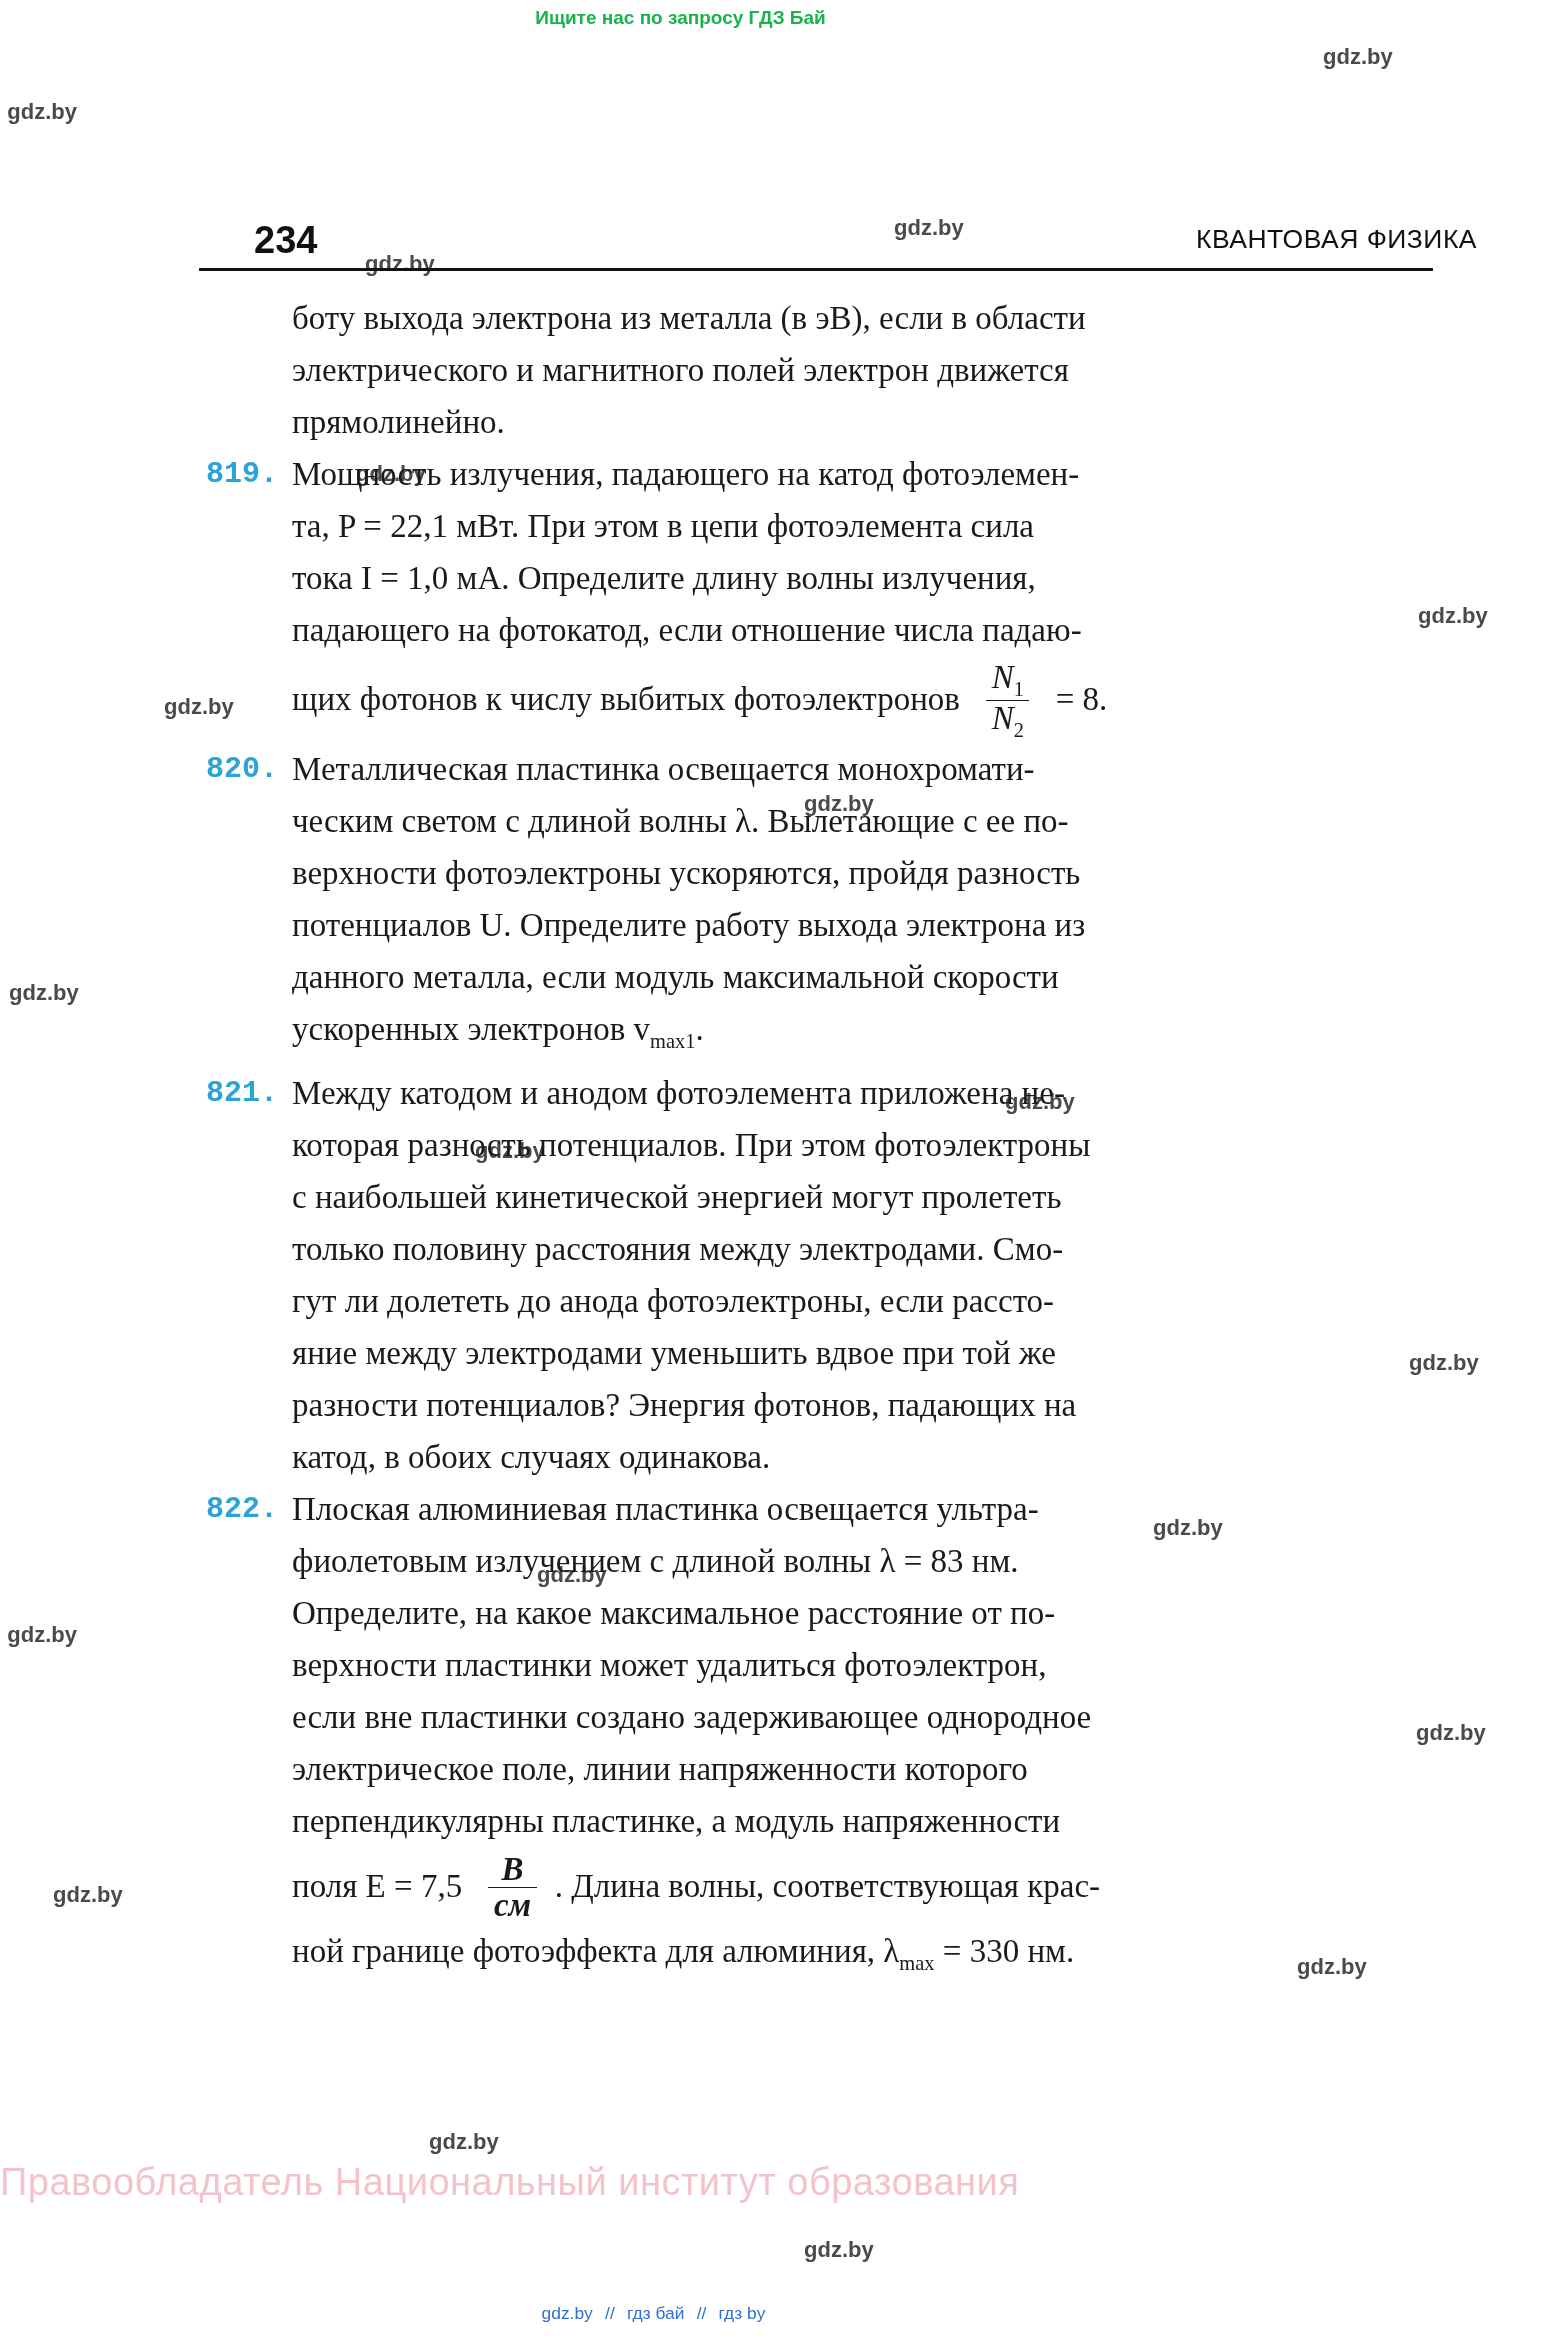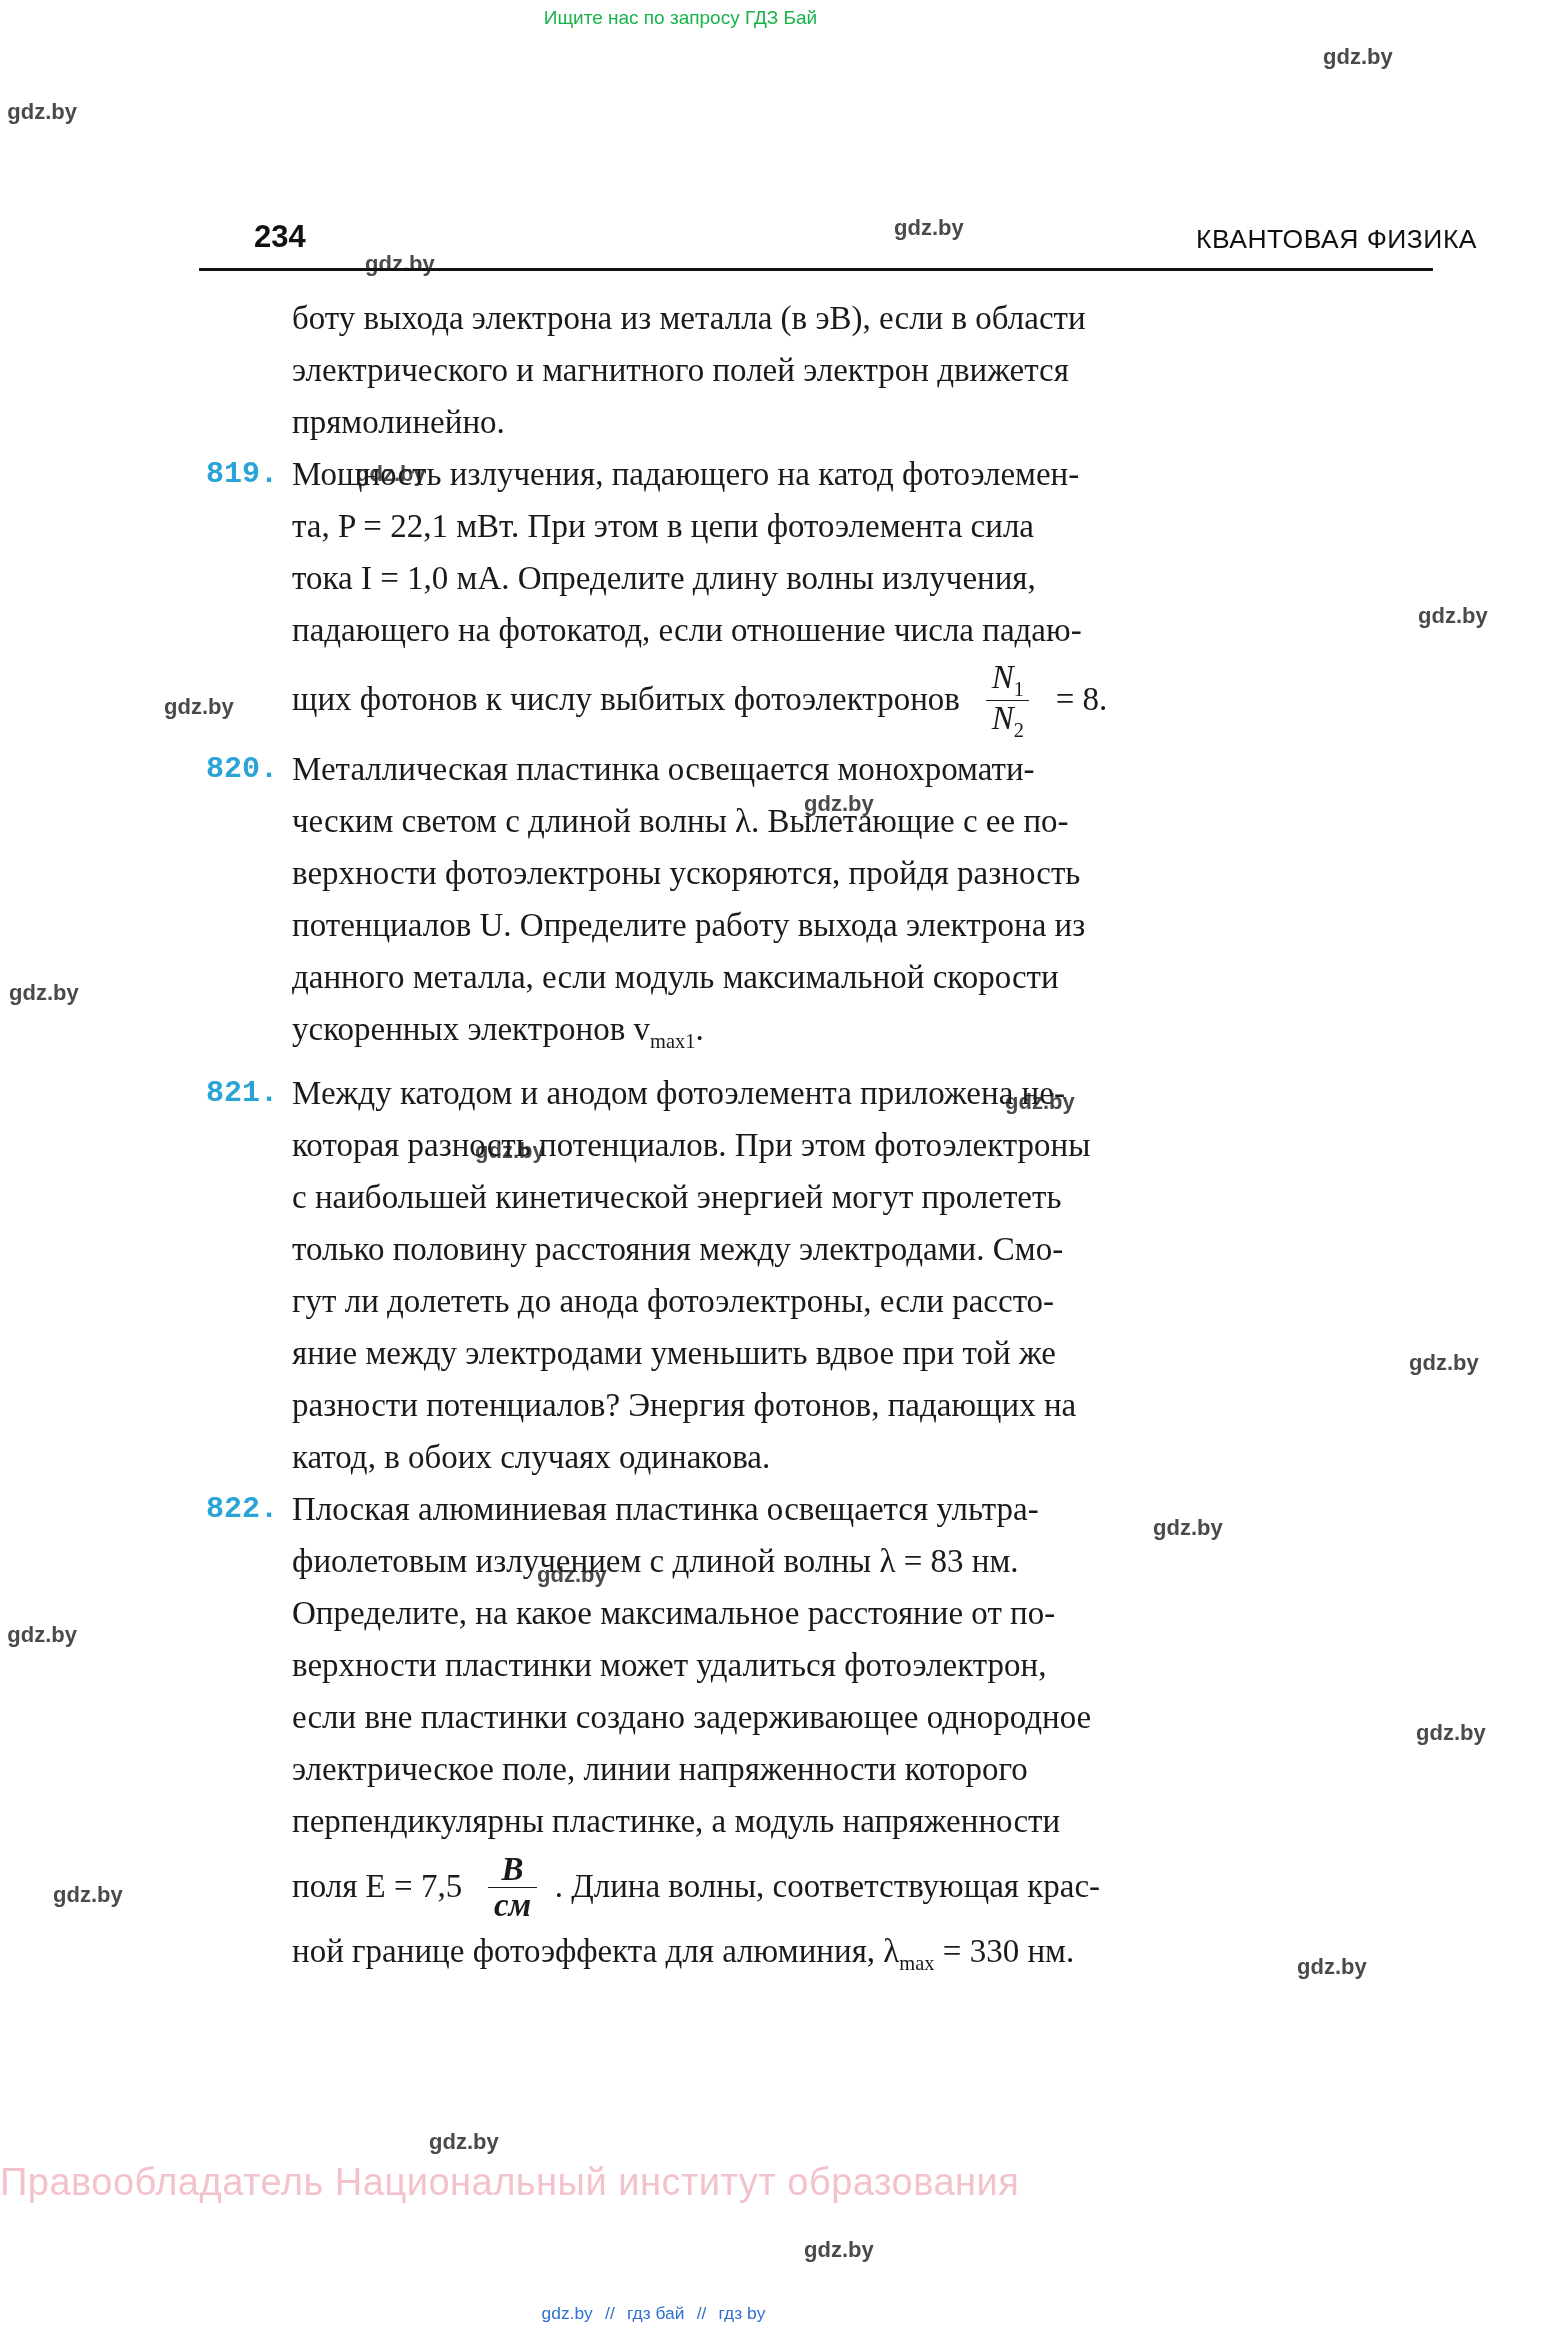--- a/index.html
+++ b/index.html
@@ -26,33 +26,33 @@
     white-space: nowrap;
     pointer-events: none;
   }
 
   .top-banner {
     position: absolute;
     left: 0; top: 7.3px;
     width: 1361px;
     text-align: center;
     font-family: "Liberation Sans", sans-serif;
-    font-weight: normal;
+    font-weight: bold;
     font-size: 19px;
     color: #18b34a;
   }
 
   
   .page-num {
     position: absolute;
     left: 254px;
     top: 219px;
     font-family: "Liberation Sans", sans-serif;
     font-weight: bold;
-    font-size: 31px;
+    font-size: 38px;
     color: #111;
   }
   .chapter-title {
     position: absolute;
     right: 88px;
     top: 224px;
     font-family: "Liberation Sans", sans-serif;
     font-size: 26.5px;
     letter-spacing: 0.5px;
     color: #111;

